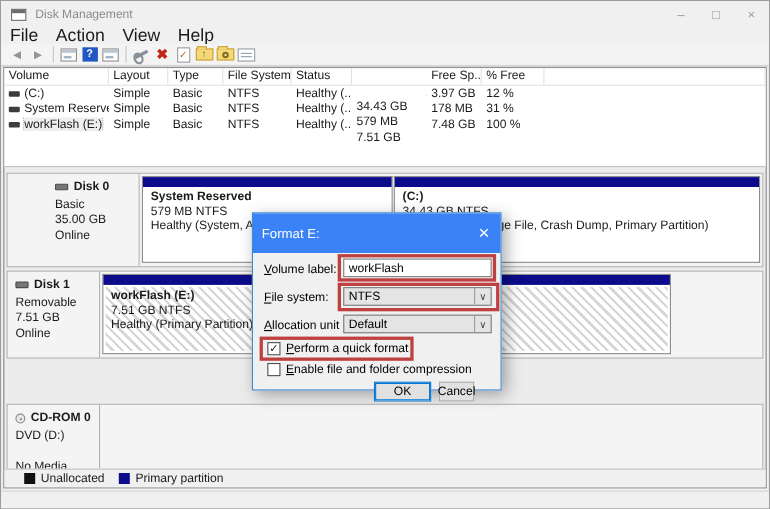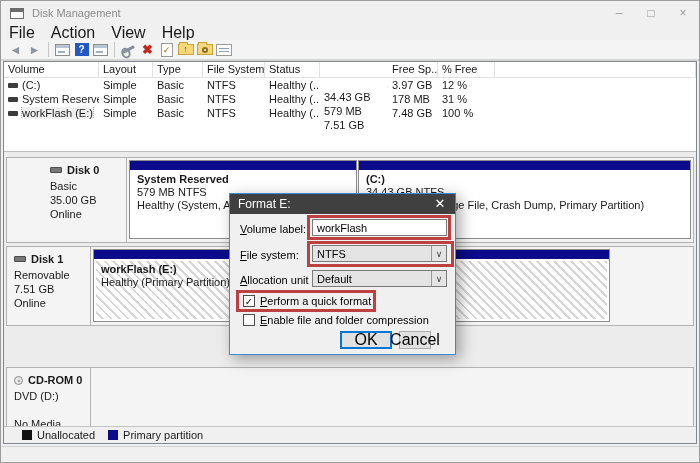--- a/index.html
+++ b/index.html
@@ -78,33 +78,33 @@
 
   
   .legend { position:absolute; left:0; right:0; bottom:0; height:17px; background:#f0f0f0; border-top:1px solid #c4c4c4; display:flex; align-items:center; gap:5px; padding-left:18px; font-size:11px; color:#1a1a1a; }
   .sq { width:10px; height:10px; flex:none; }
   .sq-black { background:#111; }
   .sq-navy { background:#0b0b8b; margin-left:8px; }
   .statusbar { position:absolute; left:0; right:0; bottom:0; height:16px; background:#f0f0f0; border-top:1px solid #d2d2d2; }
 
   
   .dialog { position:absolute; left:228px; top:192px; width:227px; height:162px; background:#f0f0f0; border:1px solid #3c8ad6; box-shadow:4px 4px 14px rgba(0,0,0,0.35); z-index:10; }
-  .dlg-title { height:20px; background:#404040; display:flex; align-items:center; }
+  .dlg-title { height:36px; background:#3b82f6; display:flex; align-items:center; }
   .dlg-title-text { color:#fff; font-size:12px; padding-left:8px; }
   .dlg-close { margin-left:auto; width:30px; text-align:center; color:#fff; font-size:13px; line-height:20px; }
   .dlg-body { position:relative; height:140px; font-size:11px; color:#000; }
   .dlg-label { position:absolute; left:10px; white-space:nowrap; }
   .mn { display:inline-block; }
   .mn::first-letter { text-decoration:underline; }
   .field { position:absolute; left:82px; width:135px; height:17px; border:1px solid #7a7a7a; background:#fff; display:flex; align-items:center; padding-left:4px; font-size:11px; }
   .combo { background:#e4e4e4; padding-right:16px; }
   .chev { position:absolute; right:0; top:0; bottom:0; width:15px; border-left:1px solid #9a9a9a; display:flex; align-items:center; justify-content:center; color:#444; font-size:9px; }
   .cb-row { position:absolute; left:13px; display:flex; align-items:center; gap:5px; white-space:nowrap; }
   .cb-box { width:12px; height:12px; border:1px solid #4d4d4d; background:#fff; font-size:10px; line-height:11px; text-align:center; color:#111; flex:none; }
-  .btn { position:absolute; top:117px; height:18px; background:#e1e1e1; border:1px solid #adadad; display:flex; align-items:center; justify-content:center; font-size:16px; }
+  .btn { position:absolute; top:117px; height:18px; background:#e1e1e1; border:1px solid #adadad; display:flex; align-items:center; justify-content:center; font-size:11px; }
   .btn-ok { left:110px; width:52px; border-color:#0078d7; box-shadow:inset 0 0 0 1px #0078d7; }
   .btn-cancel { left:169px; width:32px; }
   .anno { position:absolute; border:3px solid #bf4040; z-index:20; pointer-events:none; }
   .anno-1 { left:77px; top:1px; width:144px; height:25px; }
   .anno-2 { left:77px; top:27px; width:147px; height:26px; }
   .anno-3 { left:6px; top:76px; width:140px; height:22px; }
 </style>
 </head>
 <body>
 
@@ -265,20 +265,21 @@
           </div>
         <div>Removable</div>
         <div>7.51 GB</div>
         <div>Online</div>
       </div>
       <div class="disk-graph">
         <div class="part" style="left:2px; width:517px;">
           <div class="part-strip"></div>
           <div class="part-body hatched">
             <div class="pline b">workFlash  (E:)</div>
+            <div class="pline">7.51 GB NTFS</div>
             <div class="pline">Healthy (Primary Partition)</div>
           </div>
         </div>
       </div>
     </div>
 
     <div class="disk-row row-cdrom">
       <div class="disk-label">
         <div class="disk-name">
             <span class="disc-icon"></span>

